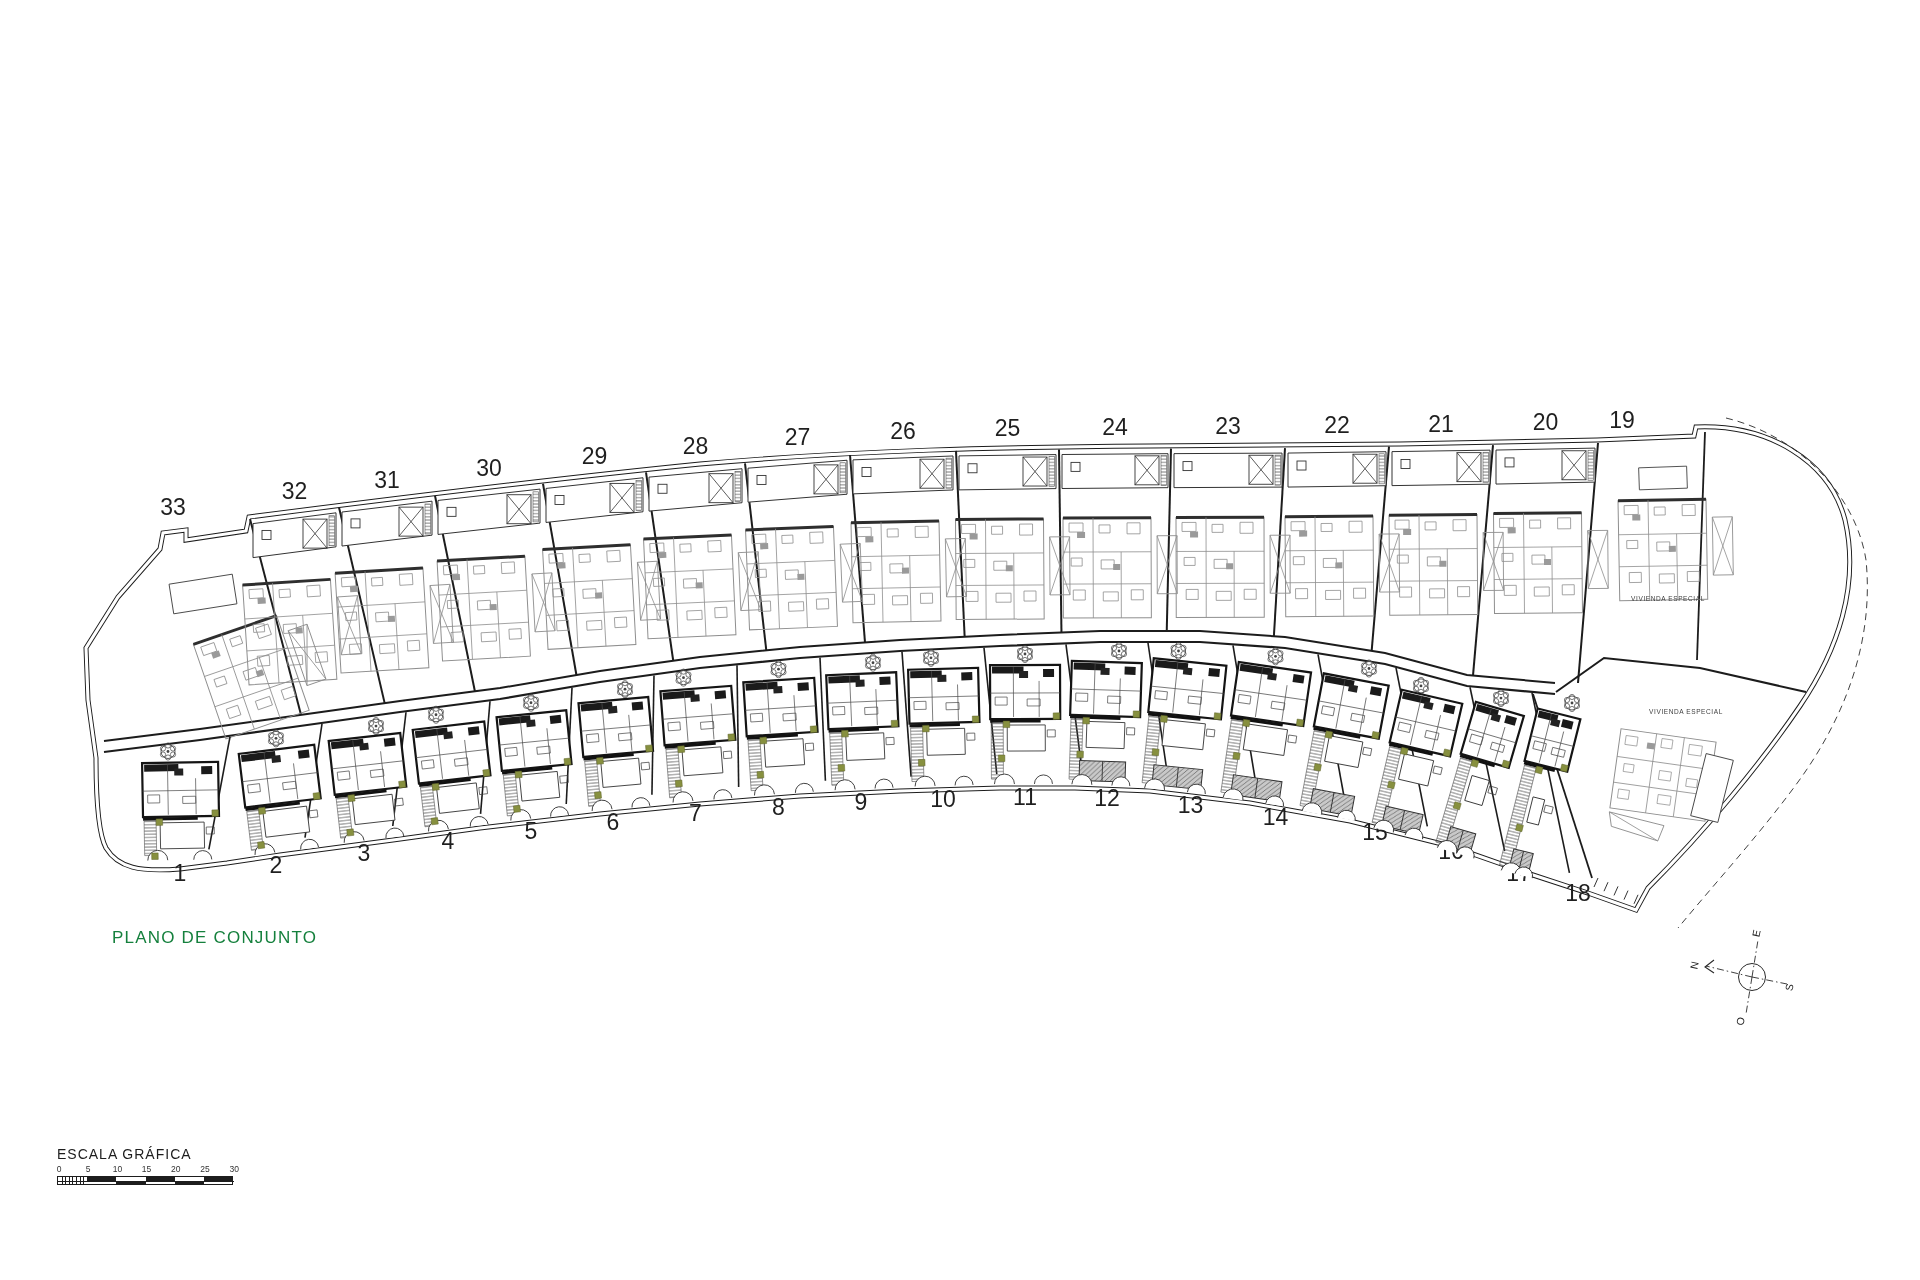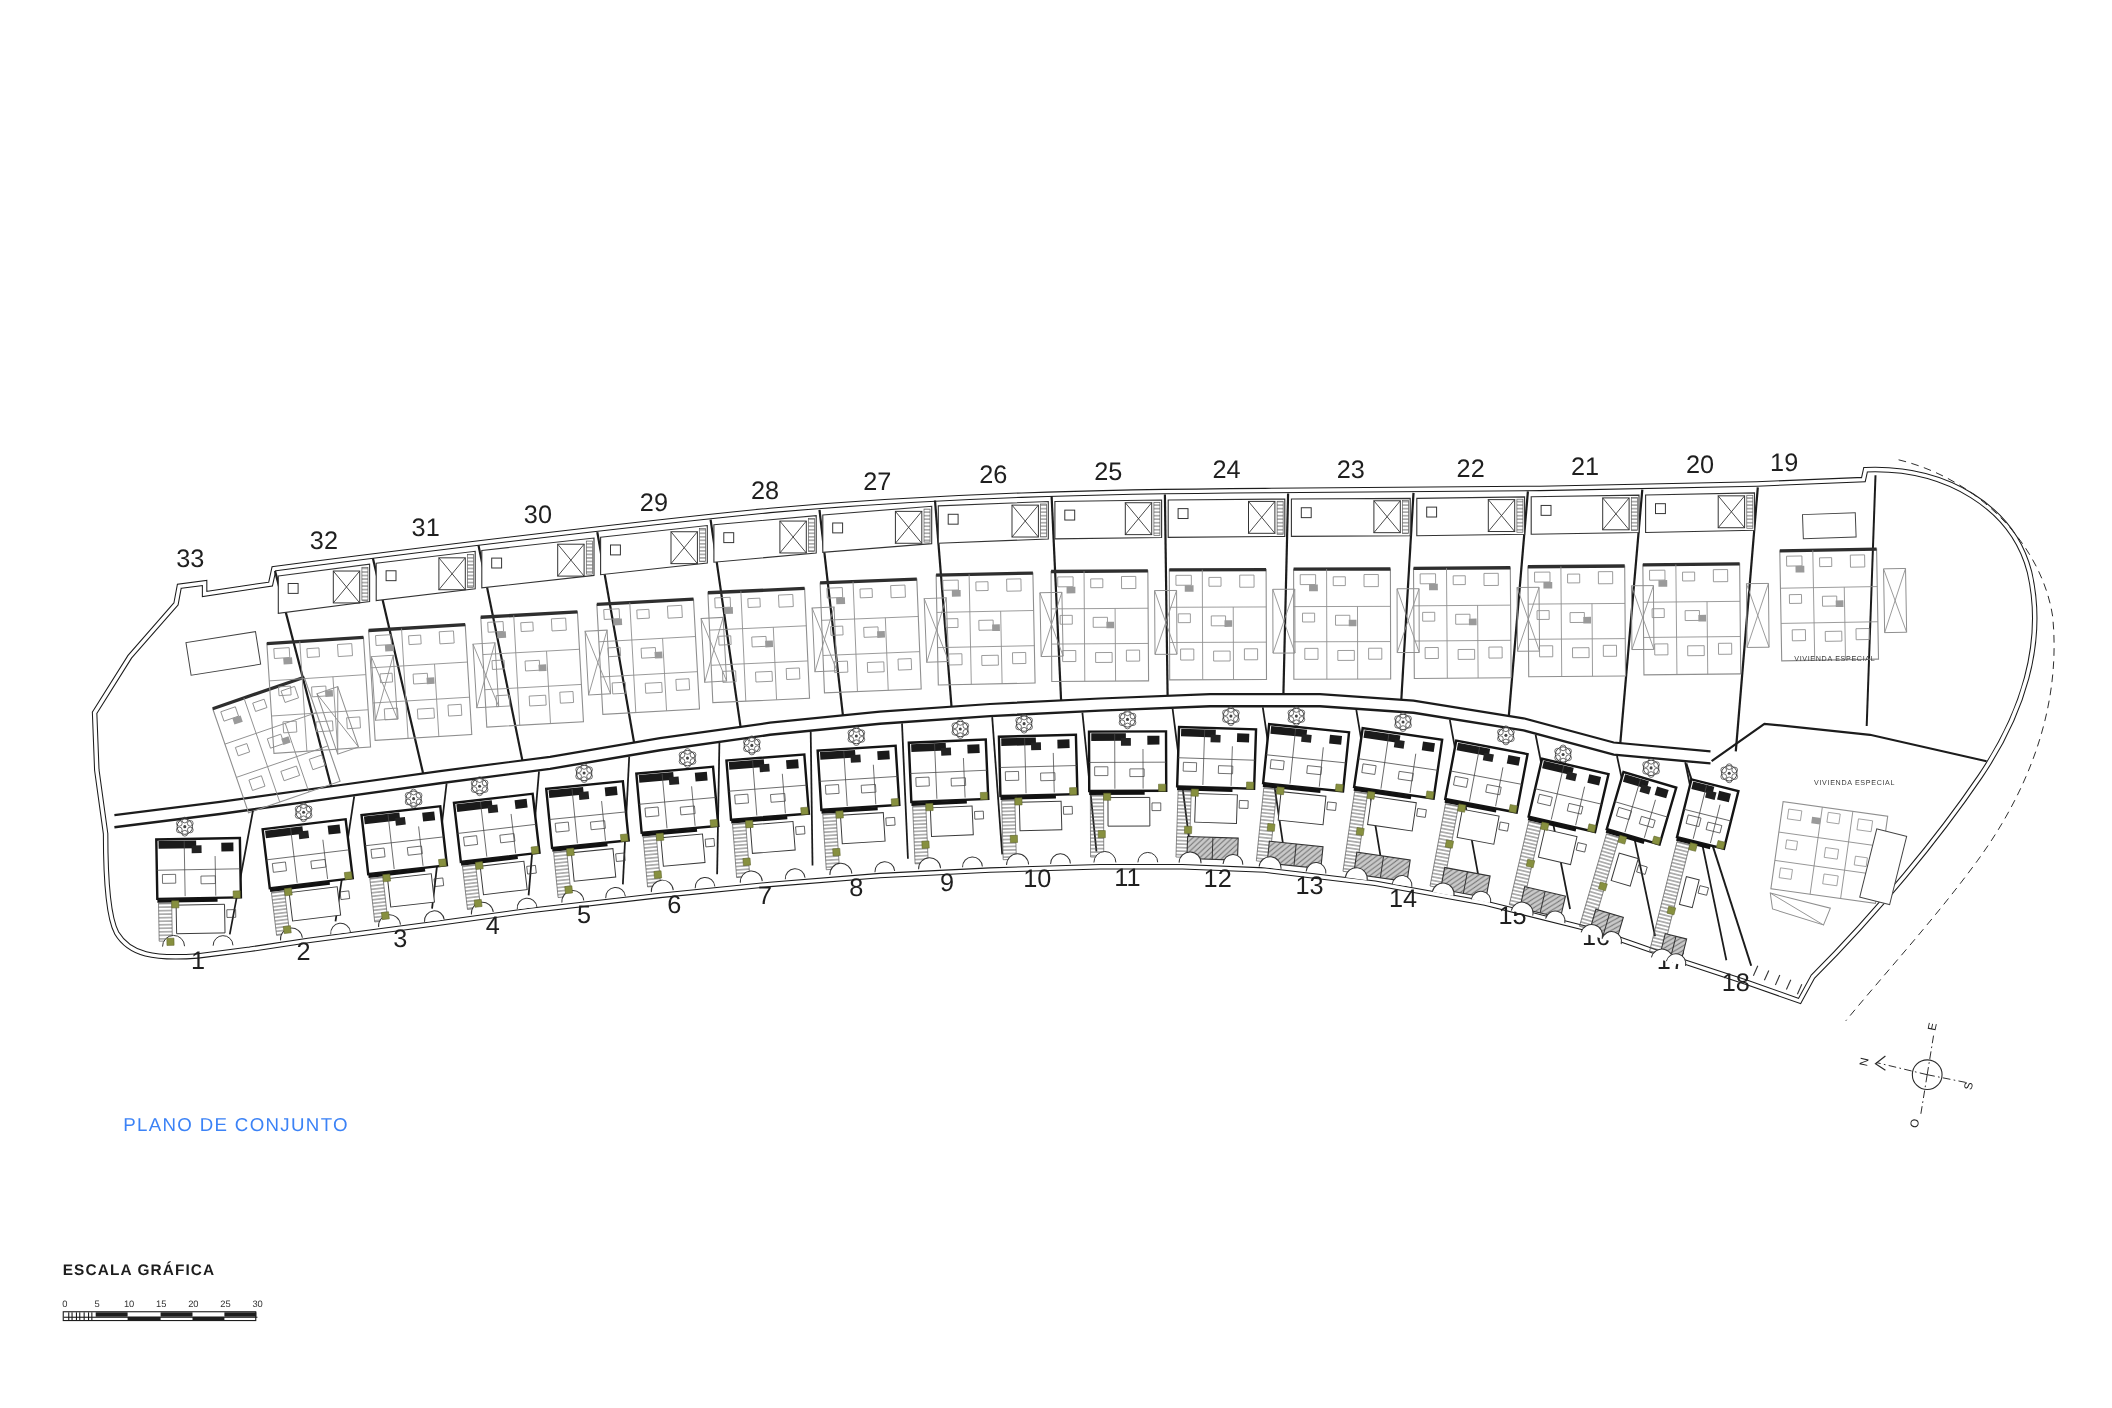--- a/index.html
+++ b/index.html
@@ -1,22 +1,22 @@
 <!DOCTYPE html>
 <html><head>
 <meta charset="utf-8">
 <style>
   html,body{margin:0;padding:0;background:#ffffff;}
   #canvas{position:relative;width:1920px;height:1280px;background:#ffffff;overflow:hidden;
           font-family:"Liberation Sans", sans-serif;}
   #plan-svg{position:absolute;left:0;top:0;}
-  .plan-title{position:absolute;left:112px;top:1013px;font-size:17px;letter-spacing:1.2px;
-              color:#3b82f6;font-weight:400;}
+  .plan-title{position:absolute;left:112px;top:928px;font-size:17px;letter-spacing:1.2px;
+              color:#15803d;font-weight:400;}
   .scalebar{position:absolute;left:57px;top:1146px;color:#1d1d1d;}
-  .scalebar .sb-title{font-size:14px;letter-spacing:1px;font-weight:700;margin:0 0 18px 0;}
+  .scalebar .sb-title{font-size:14px;letter-spacing:1px;font-weight:400;margin:0 0 2px 0;}
   .sb-ticks{position:relative;width:185px;height:11px;font-size:8.5px;color:#333;}
   .sb-ticks span{position:absolute;top:0;transform:translateX(-50%);}
   .sb-bar{position:relative;width:176px;height:9px;border:1px solid #1d1d1d;margin-top:1px;
           background:#fff;box-sizing:border-box;}
   .sb-seg{position:absolute;top:0;height:100%;box-sizing:border-box;}
   .sb-mid{position:absolute;left:0;top:50%;width:176px;height:0;border-top:0.5px solid #1d1d1d;}
   .sb-tickmarks{position:absolute;left:0;top:0;width:29px;height:100%;}
   .sb-tickmarks i{position:absolute;top:0;width:1px;height:100%;background:#1d1d1d;display:block;}
 </style>
 </head>

